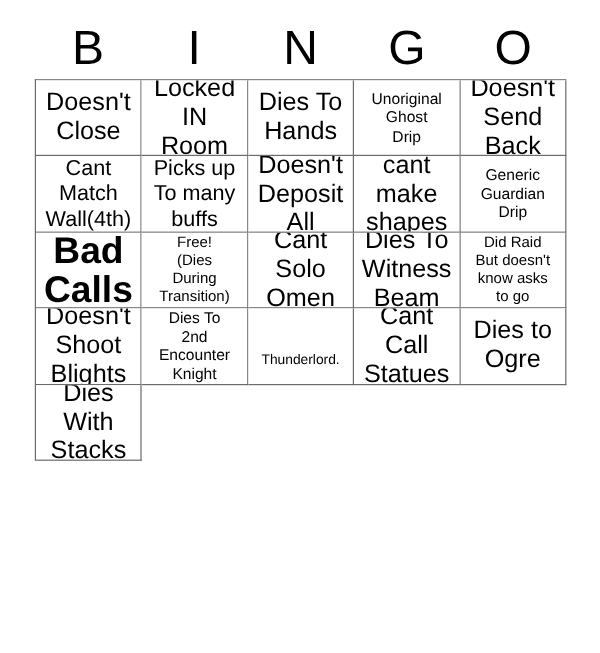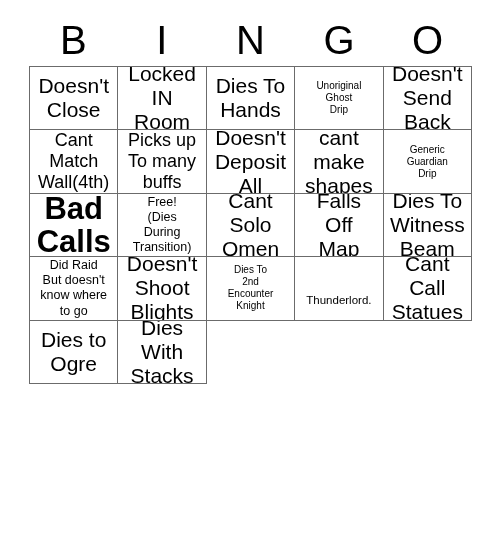--- a/index.html
+++ b/index.html
@@ -78,21 +78,21 @@
     word-wrap: break-word;
     white-space: pre-line;
     font-family: "Liberation Sans", sans-serif;
     color: #000000;
   }
 
   
   .cell[data-size="xl"]  .cell-text { font-size: 31px; line-height: 1.08; font-weight: bold; }
   .cell[data-size="lg"]  .cell-text { font-size: 21px; line-height: 1.14; }
   .cell[data-size="md"]  .cell-text { font-size: 18px; line-height: 1.16; }
-  .cell[data-size="sm"]  .cell-text { font-size: 10px; line-height: 1.2; }
+  .cell[data-size="sm"]  .cell-text { font-size: 13px; line-height: 1.2; }
   .cell[data-size="xs"]  .cell-text { font-size: 12.5px; line-height: 1.22; }
   .cell[data-size="xxs"] .cell-text { font-size: 11.5px; line-height: 1.22; margin-top: 24px; }
 </style>
 </head>
 <body>
 
 <div id="bingo-card">
 
   <div id="header-row">
     <div class="header-letter">B</div>
@@ -161,35 +161,30 @@
         <span class="cell-text">Free!
 (Dies
 During
 Transition)</span>
       </div>
     <div class="cell" data-size="lg">
         <span class="cell-text">Cant
 Solo
 Omen</span>
       </div>
-    <div class="cell" data-size="lg">
-        <span class="cell-text">Falls
-Off
-Map</span>
-      </div>
 
     <div class="cell" data-size="lg">
         <span class="cell-text">Dies To
 Witness
 Beam</span>
       </div>
     <div class="cell" data-size="xs">
         <span class="cell-text">Did Raid
 But doesn't
-know where
+know asks
 to go</span>
       </div>
     <div class="cell" data-size="lg">
         <span class="cell-text">Doesn't
 Shoot
 Blights</span>
       </div>
     <div class="cell" data-size="sm">
         <span class="cell-text">Dies To
 2nd

